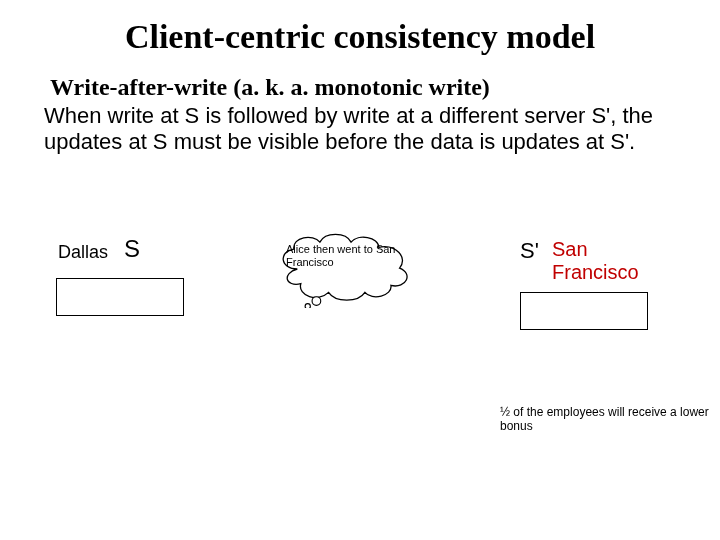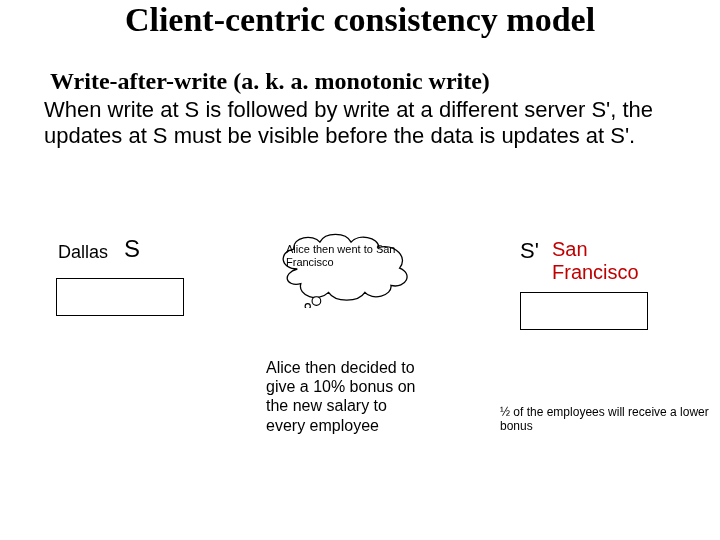--- a/index.html
+++ b/index.html
@@ -10,27 +10,27 @@
     font-family: Arial, Helvetica, sans-serif;
     color: #000;
     position: relative;
     overflow: hidden;
   }
   .title {
     font-family: "Times New Roman", Times, serif;
     font-weight: bold;
     font-size: 34px;
     text-align: center;
-    margin-top: 1px;
+    margin-top: 18px;
   }
   .subtitle {
     font-family: "Times New Roman", Times, serif;
     font-weight: bold;
     font-size: 24px;
-    margin: 29px 50px 0 50px;
+    margin: 18px 50px 0 50px;
   }
   .desc {
     font-size: 22px;
     margin: 2px 50px 0 44px;
     line-height: 1.2;
   }
   .stage {
     position: absolute;
     left: 0;
     top: 230px;
@@ -163,20 +163,19 @@
                C140 76 116 82 108 72
                C100 84 74 84 66 72
                C54 84 30 76 34 62
                C16 66 12 50 30 45 Z" fill="#fff" stroke="#000" stroke-width="1.5"></path>
       <circle cx="52" cy="82" r="5" fill="#fff" stroke="#000" stroke-width="1.3"></circle>
       <circle cx="42" cy="88" r="3" fill="#fff" stroke="#000" stroke-width="1.3"></circle>
     </svg>
   </div>
   <div class="cloudtext">Alice  then went to San Francisco</div>
 
-  <div class="bonus">Alice then decided to give a 10% bonus on the new salary to every employee</div>
 
   <div class="splabel">S'</div>
   <div class="sanfran">San Francisco</div>
   <div class="box-sp"></div>
   <div class="lowerbonus">½ of the employees will receive a lower bonus</div>
 
 </div>
 
 </body></html>

